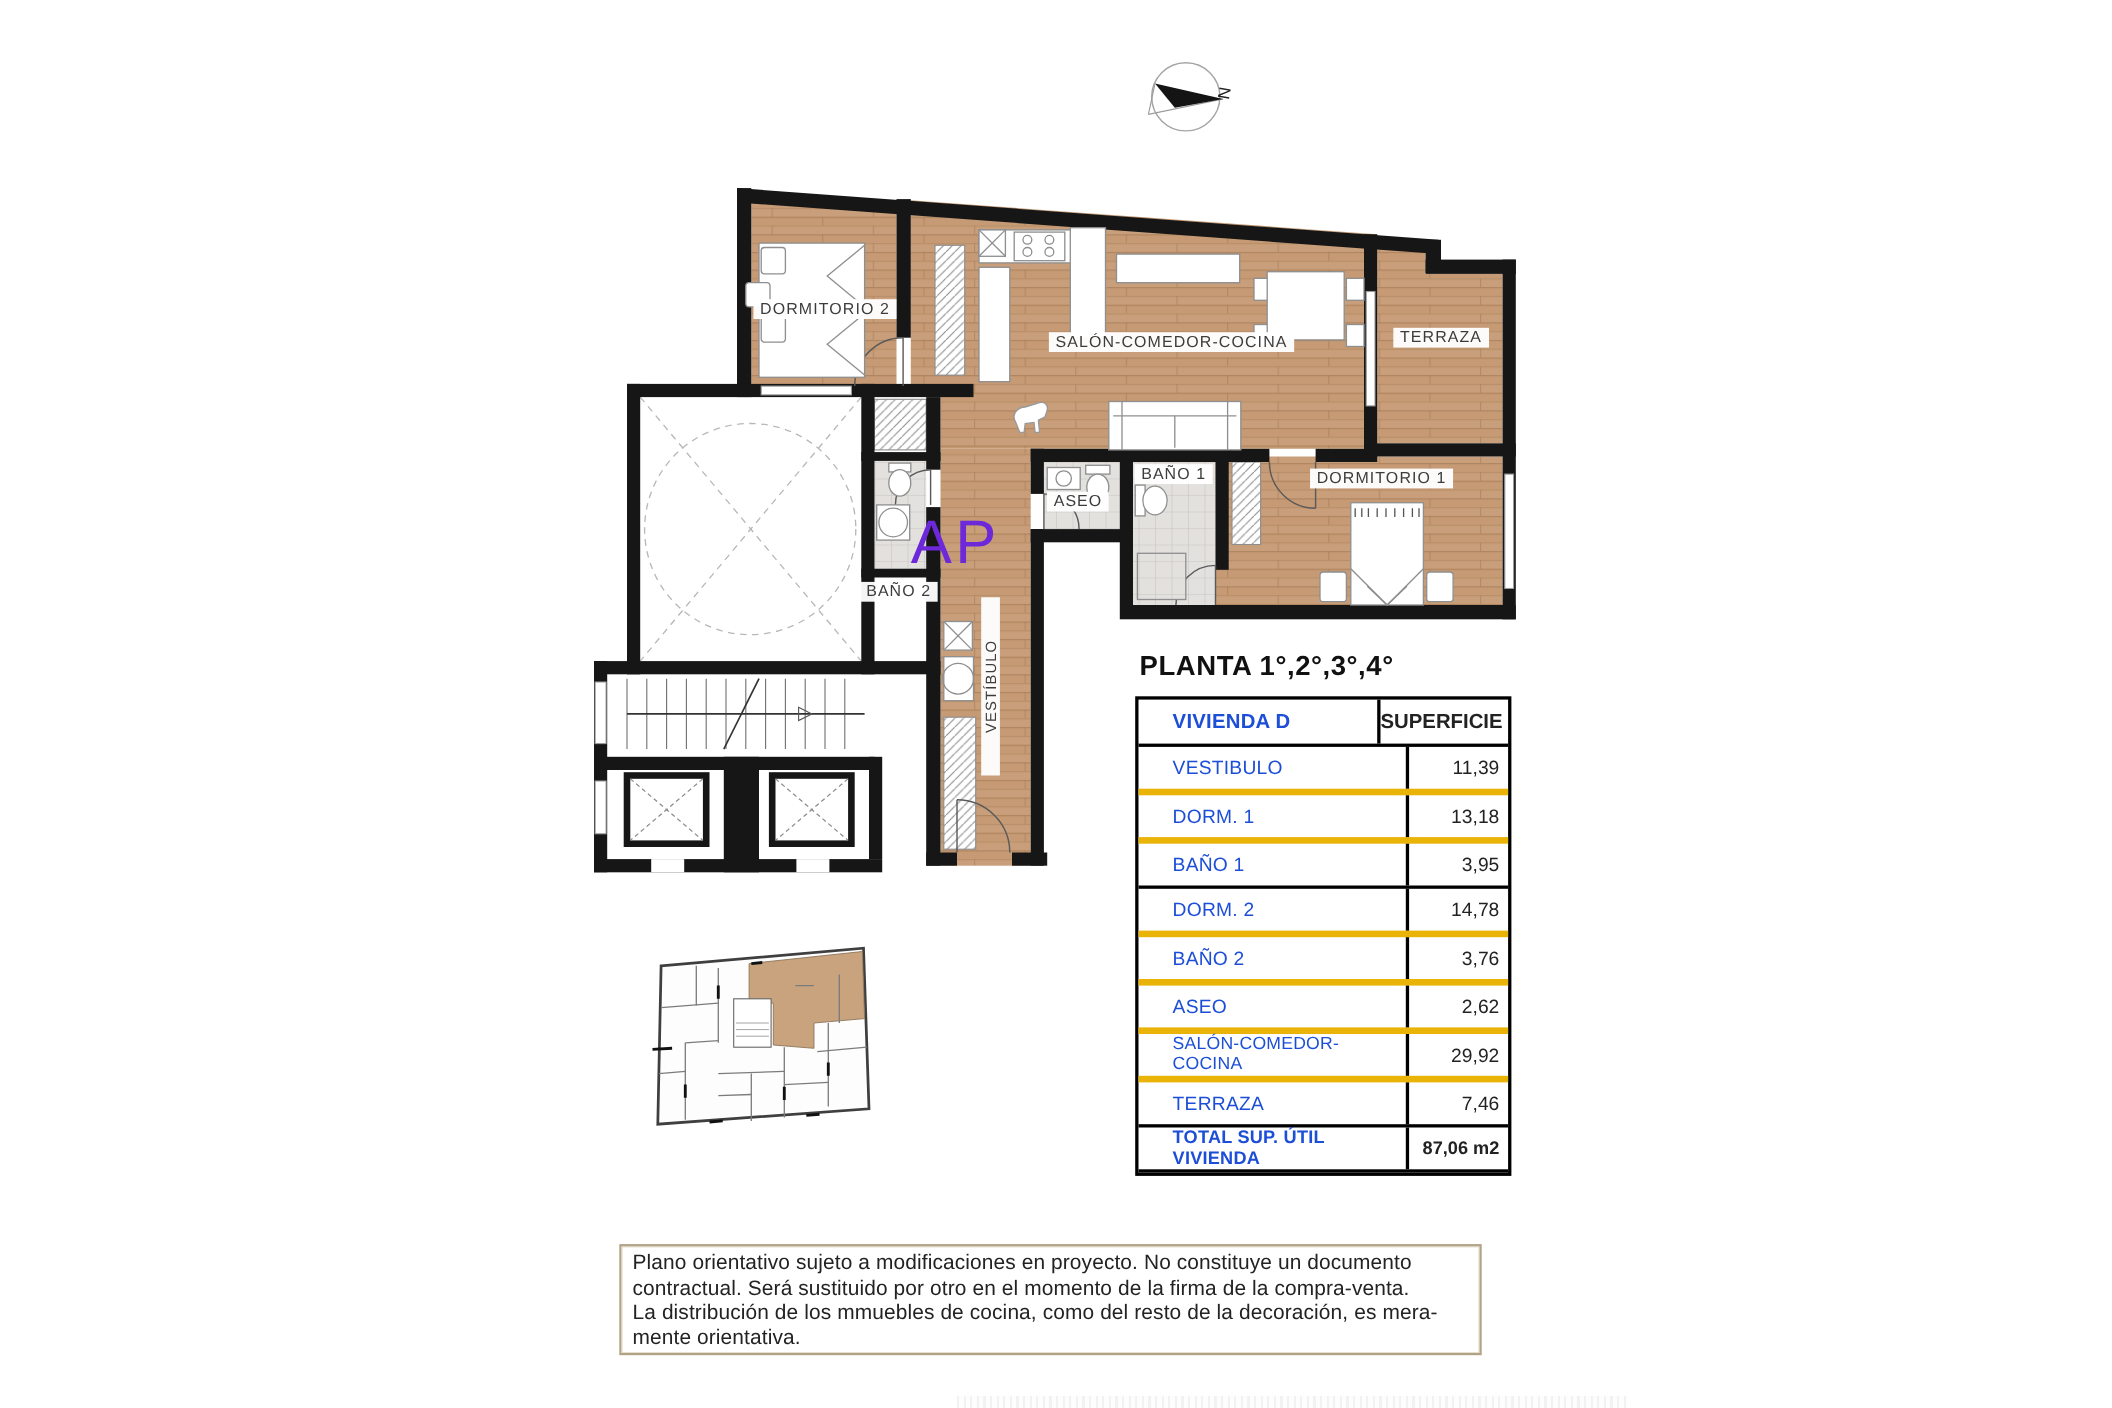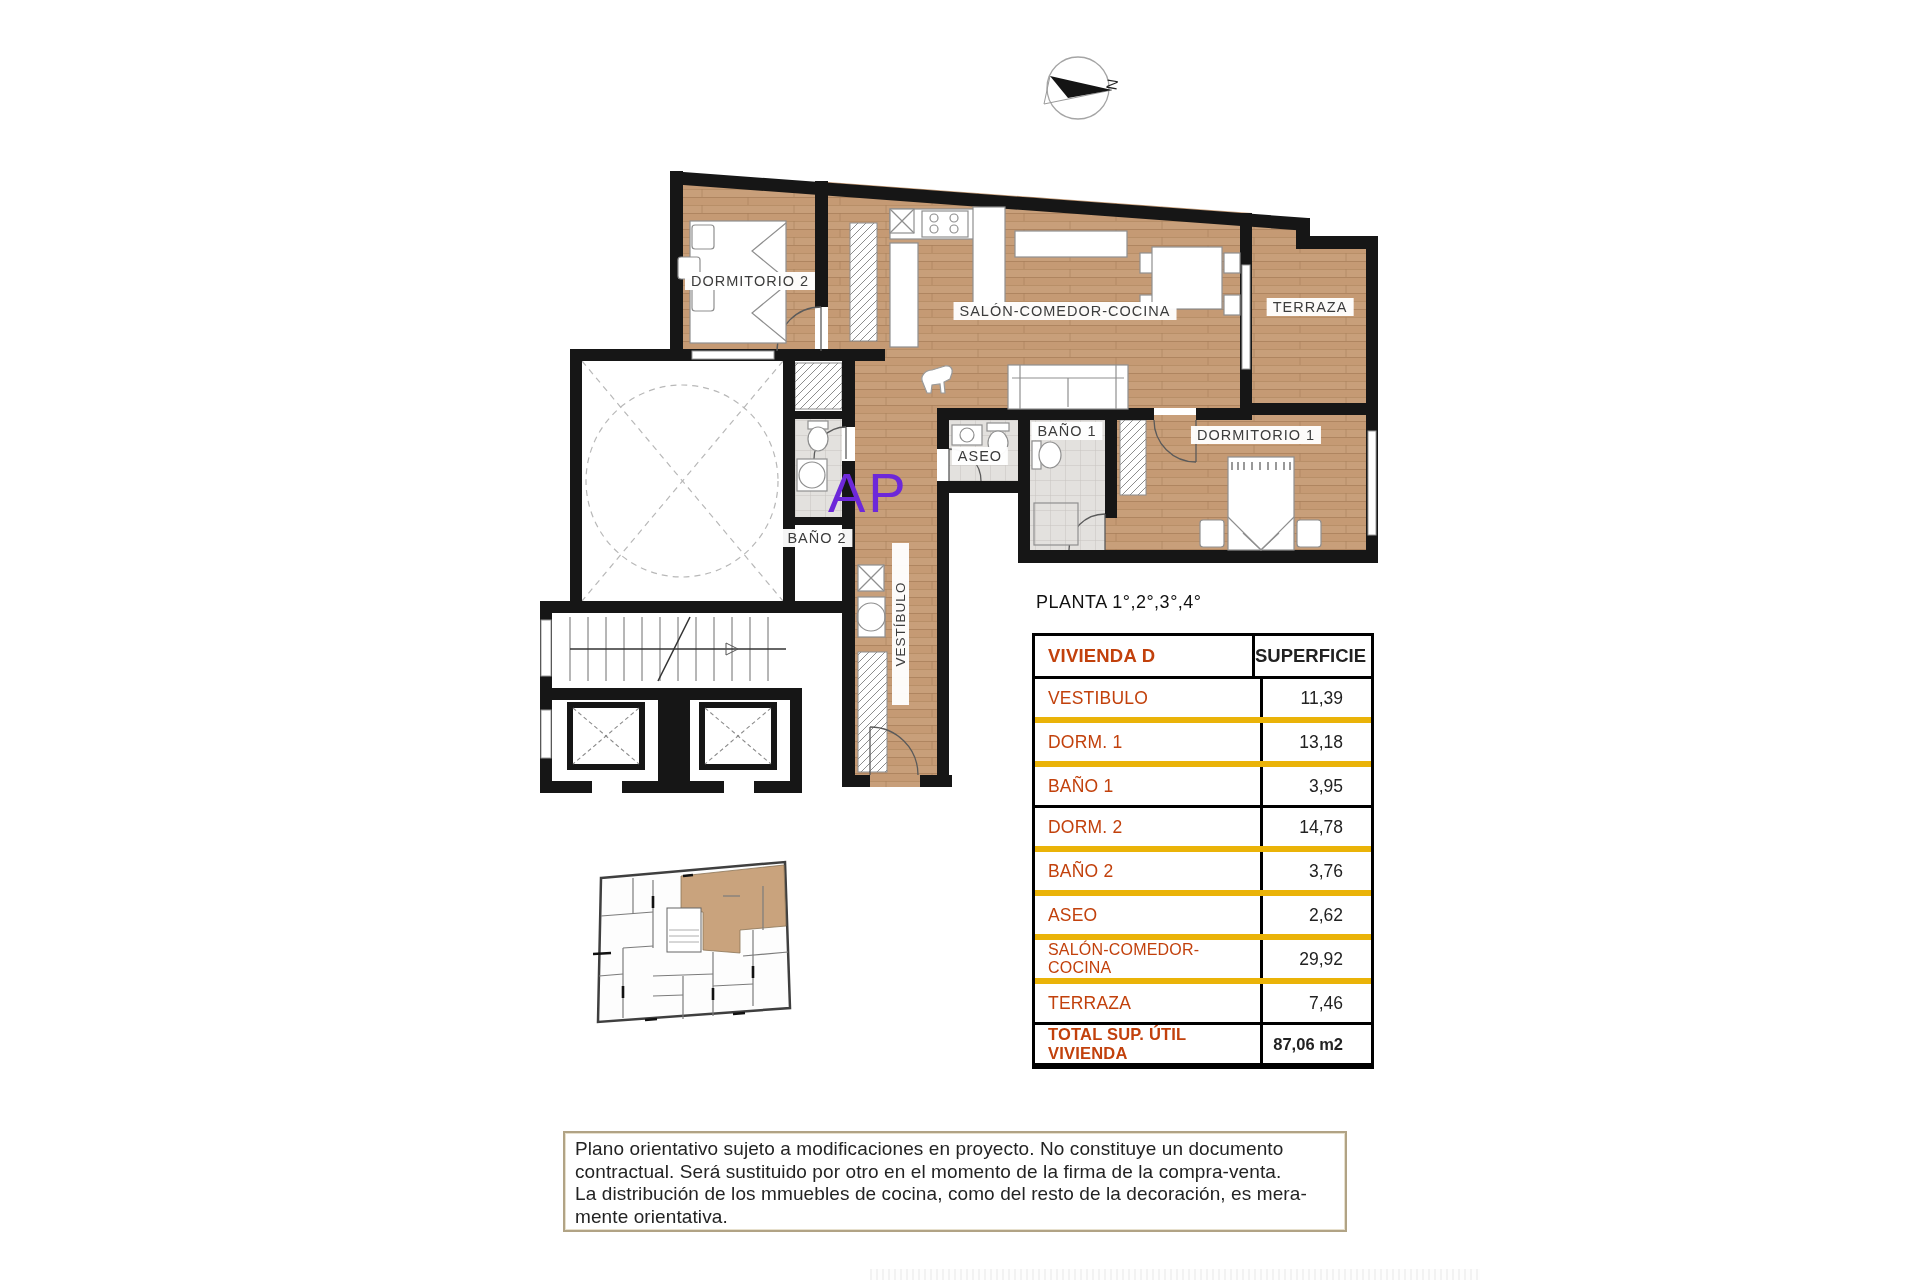--- a/index.html
+++ b/index.html
@@ -10,27 +10,27 @@
   #plan svg{position:absolute;left:0;top:0;}
   .room-label{position:absolute;transform:translate(-50%,-50%);background:rgba(255,255,255,0.96);
     padding:1px 6px;font-size:14.5px;letter-spacing:1px;color:#3c3c3c;white-space:nowrap;}
   .room-label.vert{transform:rotate(-90deg);transform-origin:0 0;text-align:center;}
   .watermark{position:absolute;font-size:56px;color:#6d28d9;letter-spacing:3px;background:none;}
   
   #compass{left:1030px;top:42px;width:110px;height:90px;}
   #north-label{position:absolute;left:1107px;top:76px;font-size:15px;color:#222;
     transform:rotate(100deg);}
   
-  #plan-title{left:1036px;top:592px;font-size:18px;font-weight:normal;color:#111;letter-spacing:0.5px;}
+  #plan-title{left:1036px;top:592px;font-size:25px;font-weight:bold;color:#111;letter-spacing:0.5px;}
   
   #areas-table{left:1032px;top:633px;width:336px;border:3px solid #000;background:#fff;}
   .t-row{display:flex;align-items:center;}
-  .t-row .lab{width:212px;padding-left:13px;font-size:17.5px;color:#c2410c;letter-spacing:0.2px;}
+  .t-row .lab{width:212px;padding-left:31px;font-size:17.5px;color:#1d4ed8;letter-spacing:0.2px;}
   .t-row .val{flex:1;border-left:3px solid #000;align-self:stretch;display:flex;
-    align-items:center;justify-content:flex-end;padding-right:28px;font-size:17.5px;color:#222;}
+    align-items:center;justify-content:flex-end;padding-right:8px;font-size:17.5px;color:#222;}
   .t-head{height:40px;border-bottom:3px solid #000;}
   .t-head .lab,.t-head .val{font-weight:bold;font-size:18.5px;}
   .t-data{height:38px;border-bottom:6px solid #eab308;}
   .t-data.thick{border-bottom:3.5px solid #000;}
   .t-total{height:38px;border-bottom:3px solid #000;font-weight:bold;align-items:flex-end;}
   .t-total .lab,.t-total .val{font-weight:bold;font-size:16.5px;}
   .t-total2{height:54px;border-bottom:0;}
   .t-total2 .lab{line-height:1.25;}
   
   #keyplan{left:593px;top:856px;width:205px;height:180px;}

